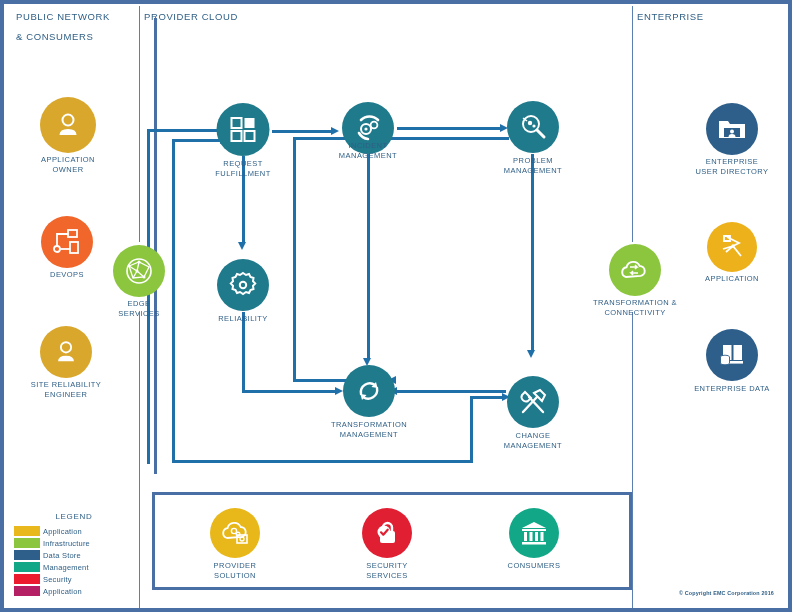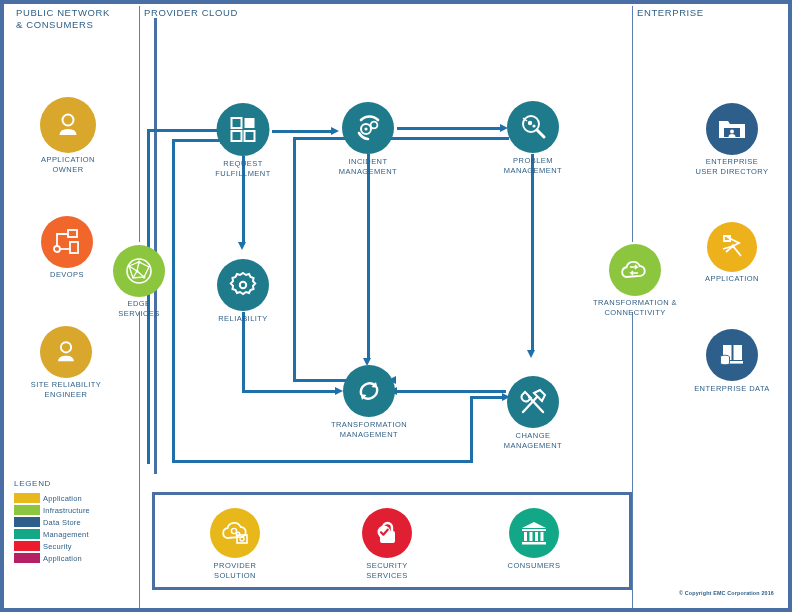--- a/index.html
+++ b/index.html
@@ -1,34 +1,34 @@
 <!DOCTYPE html>
 <html><head>
 <meta charset="utf-8">
 <style>
   html,body{margin:0;padding:0;background:#ffffff;}
   body{width:792px;height:612px;font-family:"Liberation Sans",sans-serif;}
   #canvas{position:relative;width:792px;height:612px;overflow:hidden;background:#fff;
           border:4px solid #4a6fa5;box-sizing:border-box;}
   .zone-label{position:absolute;font-size:9.5px;letter-spacing:.6px;color:#2f5f86;
-              line-height:12px;white-space:pre-line;}
+              line-height:20px;white-space:pre-line;}
   .divider{position:absolute;width:1px;background:#5b7fb0;}
   .panelbox{position:absolute;border:3px solid #4a6fa5;box-sizing:border-box;}
   .node{position:absolute;width:0;height:0;}
   .disc{position:absolute;border-radius:50%;left:50%;top:0;transform:translateX(-50%);
         display:flex;align-items:center;justify-content:center;}
   .node-label{position:absolute;left:50%;transform:translateX(-50%);text-align:center;
               font-size:7.5px;letter-spacing:.45px;color:#2f5f86;line-height:10px;
               white-space:pre-line;width:150px;}
   .seg{position:absolute;background:#1f6fa8;}
   .arrow{position:absolute;width:0;height:0;}
   .ar-r{border-top:4.5px solid transparent;border-bottom:4.5px solid transparent;border-left:8px solid #1f6fa8;}
   .ar-l{border-top:4.5px solid transparent;border-bottom:4.5px solid transparent;border-right:8px solid #1f6fa8;}
   .ar-d{border-left:4.5px solid transparent;border-right:4.5px solid transparent;border-top:8px solid #1f6fa8;}
-  #legend{position:absolute;left:10px;top:475px;width:120px;}
+  #legend{position:absolute;left:10px;top:508px;width:120px;text-align:center;}
   #legend .ttl{font-size:8px;letter-spacing:.7px;color:#2f5f86;margin-bottom:4px;}
   .lg-row{display:flex;align-items:center;height:12px;}
   .lg-sw{width:26px;height:10px;margin-right:3px;flex:0 0 26px;}
   .lg-tx{font-size:7.5px;color:#2f5f86;letter-spacing:.2px;}
   #copyright{position:absolute;right:14px;bottom:12px;font-size:5.4px;font-weight:bold;
              color:#2f5f86;letter-spacing:.15px;}
   svg{display:block;}
 </style>
 </head>
 <body>
@@ -156,21 +156,21 @@
   <div class="node" style="left:364px;top:98px;">
     <div class="disc" style="width:52px;height:52px;background:#1f7a8c;">
       <svg width="32" height="32" viewBox="0 0 32 32">
         <path d="M26 8 a12 12 0 0 0-17 0" fill="none" stroke="#fff" stroke-width="2.6" stroke-linecap="round"></path>
         <path d="M7 21 a12 12 0 0 0 9 6" fill="none" stroke="#fff" stroke-width="2.6" stroke-linecap="round"></path>
         <circle cx="14" cy="17" r="5" fill="none" stroke="#fff" stroke-width="2"></circle>
         <circle cx="14" cy="17" r="1.6" fill="#fff"></circle>
         <circle cx="22" cy="13" r="3.4" fill="none" stroke="#fff" stroke-width="1.8"></circle>
       </svg>
     </div>
-    <div class="node-label" style="top:55px;">INCIDENT
+    <div class="node-label" style="top:39px;">INCIDENT
 MANAGEMENT</div>
   </div>
 
   <div class="node" style="left:529px;top:97px;">
     <div class="disc" style="width:52px;height:52px;background:#1f7a8c;">
       <svg width="30" height="30" viewBox="0 0 30 30">
         <circle cx="13" cy="12" r="8" fill="none" stroke="#fff" stroke-width="1.9"></circle>
         <path d="M19 18 L26 25" stroke="#fff" stroke-width="3" stroke-linecap="round"></path>
         <circle cx="12" cy="11" r="2.2" fill="#fff"></circle>
         <circle cx="16" cy="14" r="1.6" fill="#fff"></circle>

